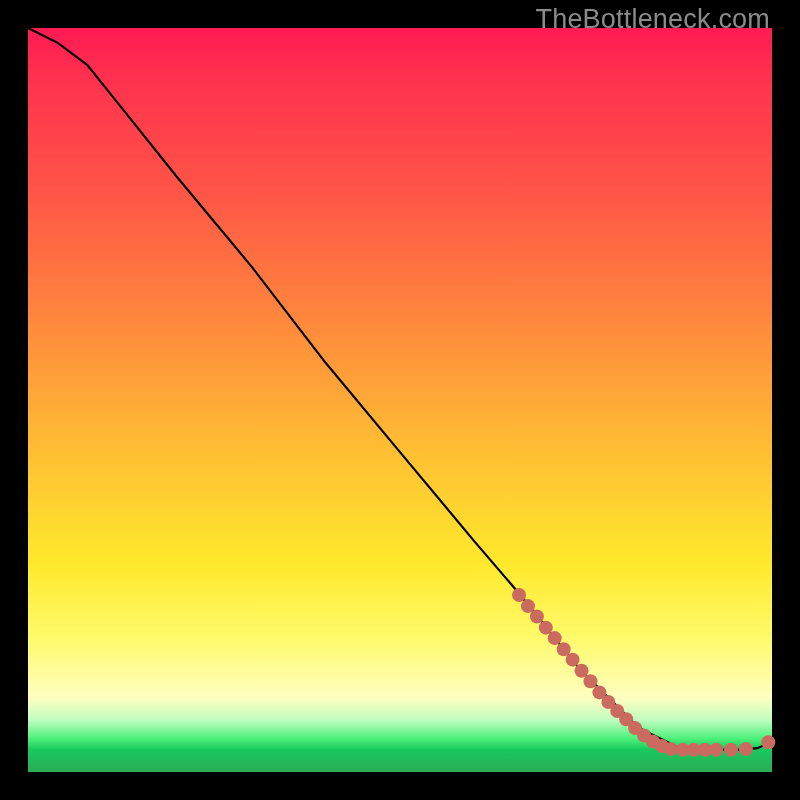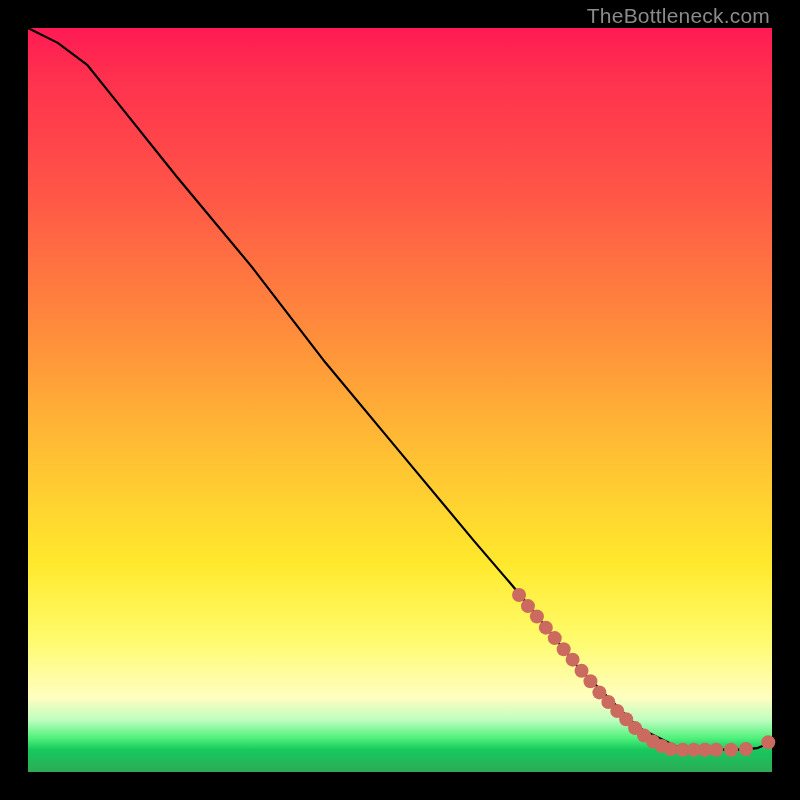--- a/index.html
+++ b/index.html
@@ -38,21 +38,21 @@
       #4df07a 95.5%,
       #17c95d 97%,
       #2cab55 100%
     );
   }
   .watermark {
     position: absolute;
     top: 4px;
     right: 30px;
     color: #8a8a8a;
-    font-size: 21px;
+    font-size: 27px;
     letter-spacing: 0.2px;
     user-select: none;
   }
   svg.curve {
     position: absolute;
     left: 0;
     top: 0;
     width: 744px;
     height: 744px;
     overflow: visible;

